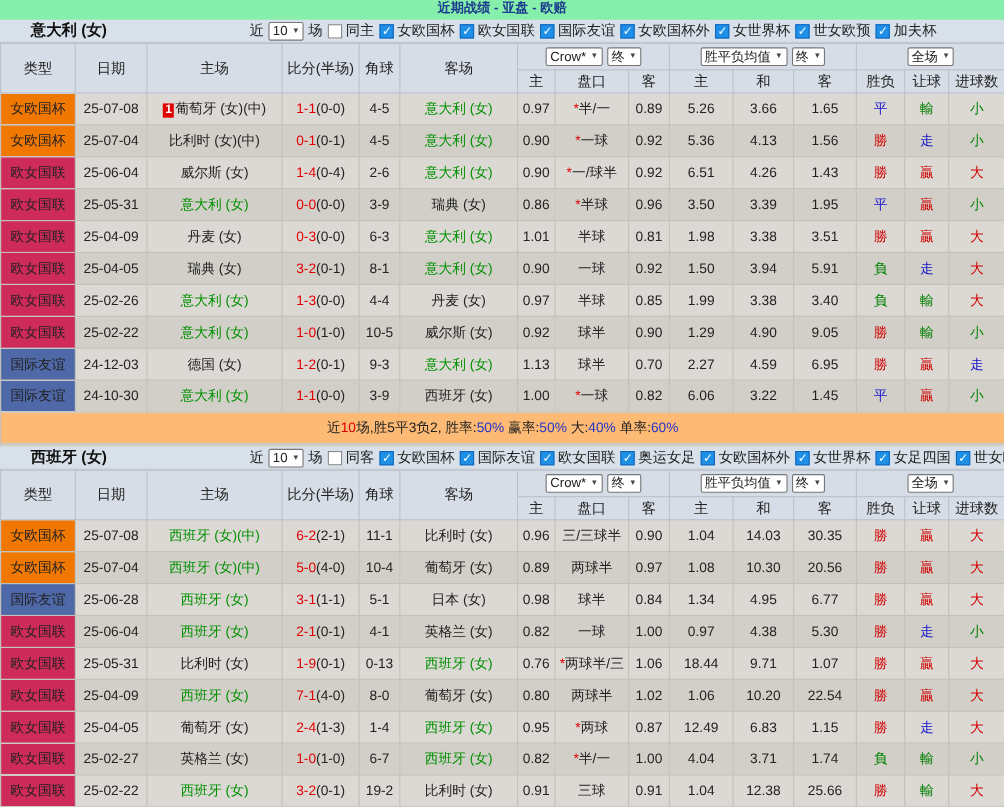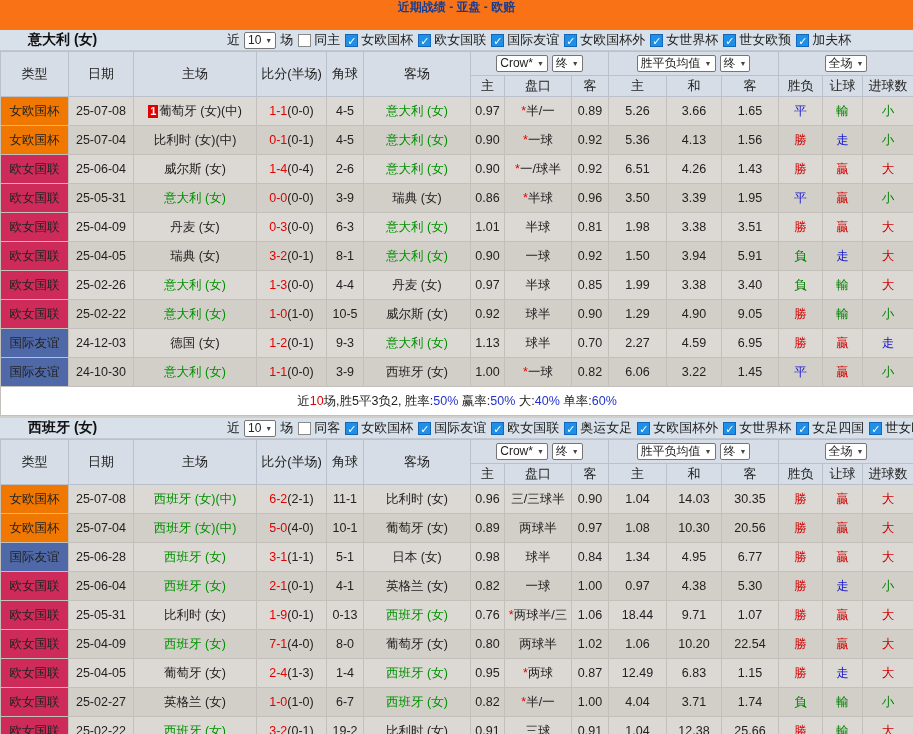--- a/index.html
+++ b/index.html
@@ -4,21 +4,21 @@
 <style>
   * { box-sizing: border-box; }
   html,body { margin:0; padding:0; }
   body {
     width:913px; height:734px; overflow:hidden;
     background:#d2cfca;
     font-family:"Liberation Sans","DejaVu Sans",sans-serif;
     color:#222;
   }
   .topbar{
-    height:30px; background:#f97316; overflow:hidden;
+    height:18px; background:#86efac; overflow:hidden;
     text-align:center; line-height:15px; font-size:12px;
     color:#1b3c8c; font-weight:bold;
   }
   .section-header{
     height:21px; background:#d8e0ea; display:flex; align-items:center;
     border-bottom:1px solid #c2c8d2;
   }
   .section-header .title{
     font-size:14px; font-weight:bold; color:#111;
     padding-left:28px; flex:0 0 225px; white-space:nowrap;
@@ -58,21 +58,21 @@
   td.team{ font-size:13px; }
   .green{ color:#009000; }
   .red{ color:#e10000; }
   .live{
     display:inline-block; background:#e10000; color:#fff;
     font-size:11px; line-height:13px; padding:0 2px; margin-right:1px;
     font-weight:bold;
   }
   .star{ color:#e10000; }
   td.summary{
-    background:#ffffff; height:21px; font-size:12.5px; text-align:center;
+    background:#fdba74; height:21px; font-size:12.5px; text-align:center;
     border:1px solid #c3bfba;
   }
   .gap{ height:2px; }
 </style>
 </head>
 <body>
 
 <div class="topbar">
   <span>近期战绩 - 亚盘 - 欧赔</span>
 </div>
@@ -450,21 +450,21 @@
             <td>30.35</td>
             <td style="color: rgb(208, 0, 0);">勝</td>
             <td style="color: rgb(208, 0, 0);">贏</td>
             <td style="color: rgb(208, 0, 0);">大</td>
           </tr>
           <tr class="even">
             <td class="type" style="background: rgb(240, 120, 0);">女欧国杯</td>
             <td>25-07-04</td>
             <td class="team"><span class="green">西班牙 (女)(中)</span></td>
             <td><span class="red">5-0</span><span>(4-0)</span></td>
-            <td>10-1</td>
+            <td>10-4</td>
             <td class="team"><span>葡萄牙 (女)</span></td>
             <td>0.89</td>
             <td><span>两球半</span></td>
             <td>0.97</td>
             <td>1.08</td>
             <td>10.30</td>
             <td>20.56</td>
             <td style="color: rgb(208, 0, 0);">勝</td>
             <td style="color: rgb(208, 0, 0);">贏</td>
             <td style="color: rgb(208, 0, 0);">大</td>

